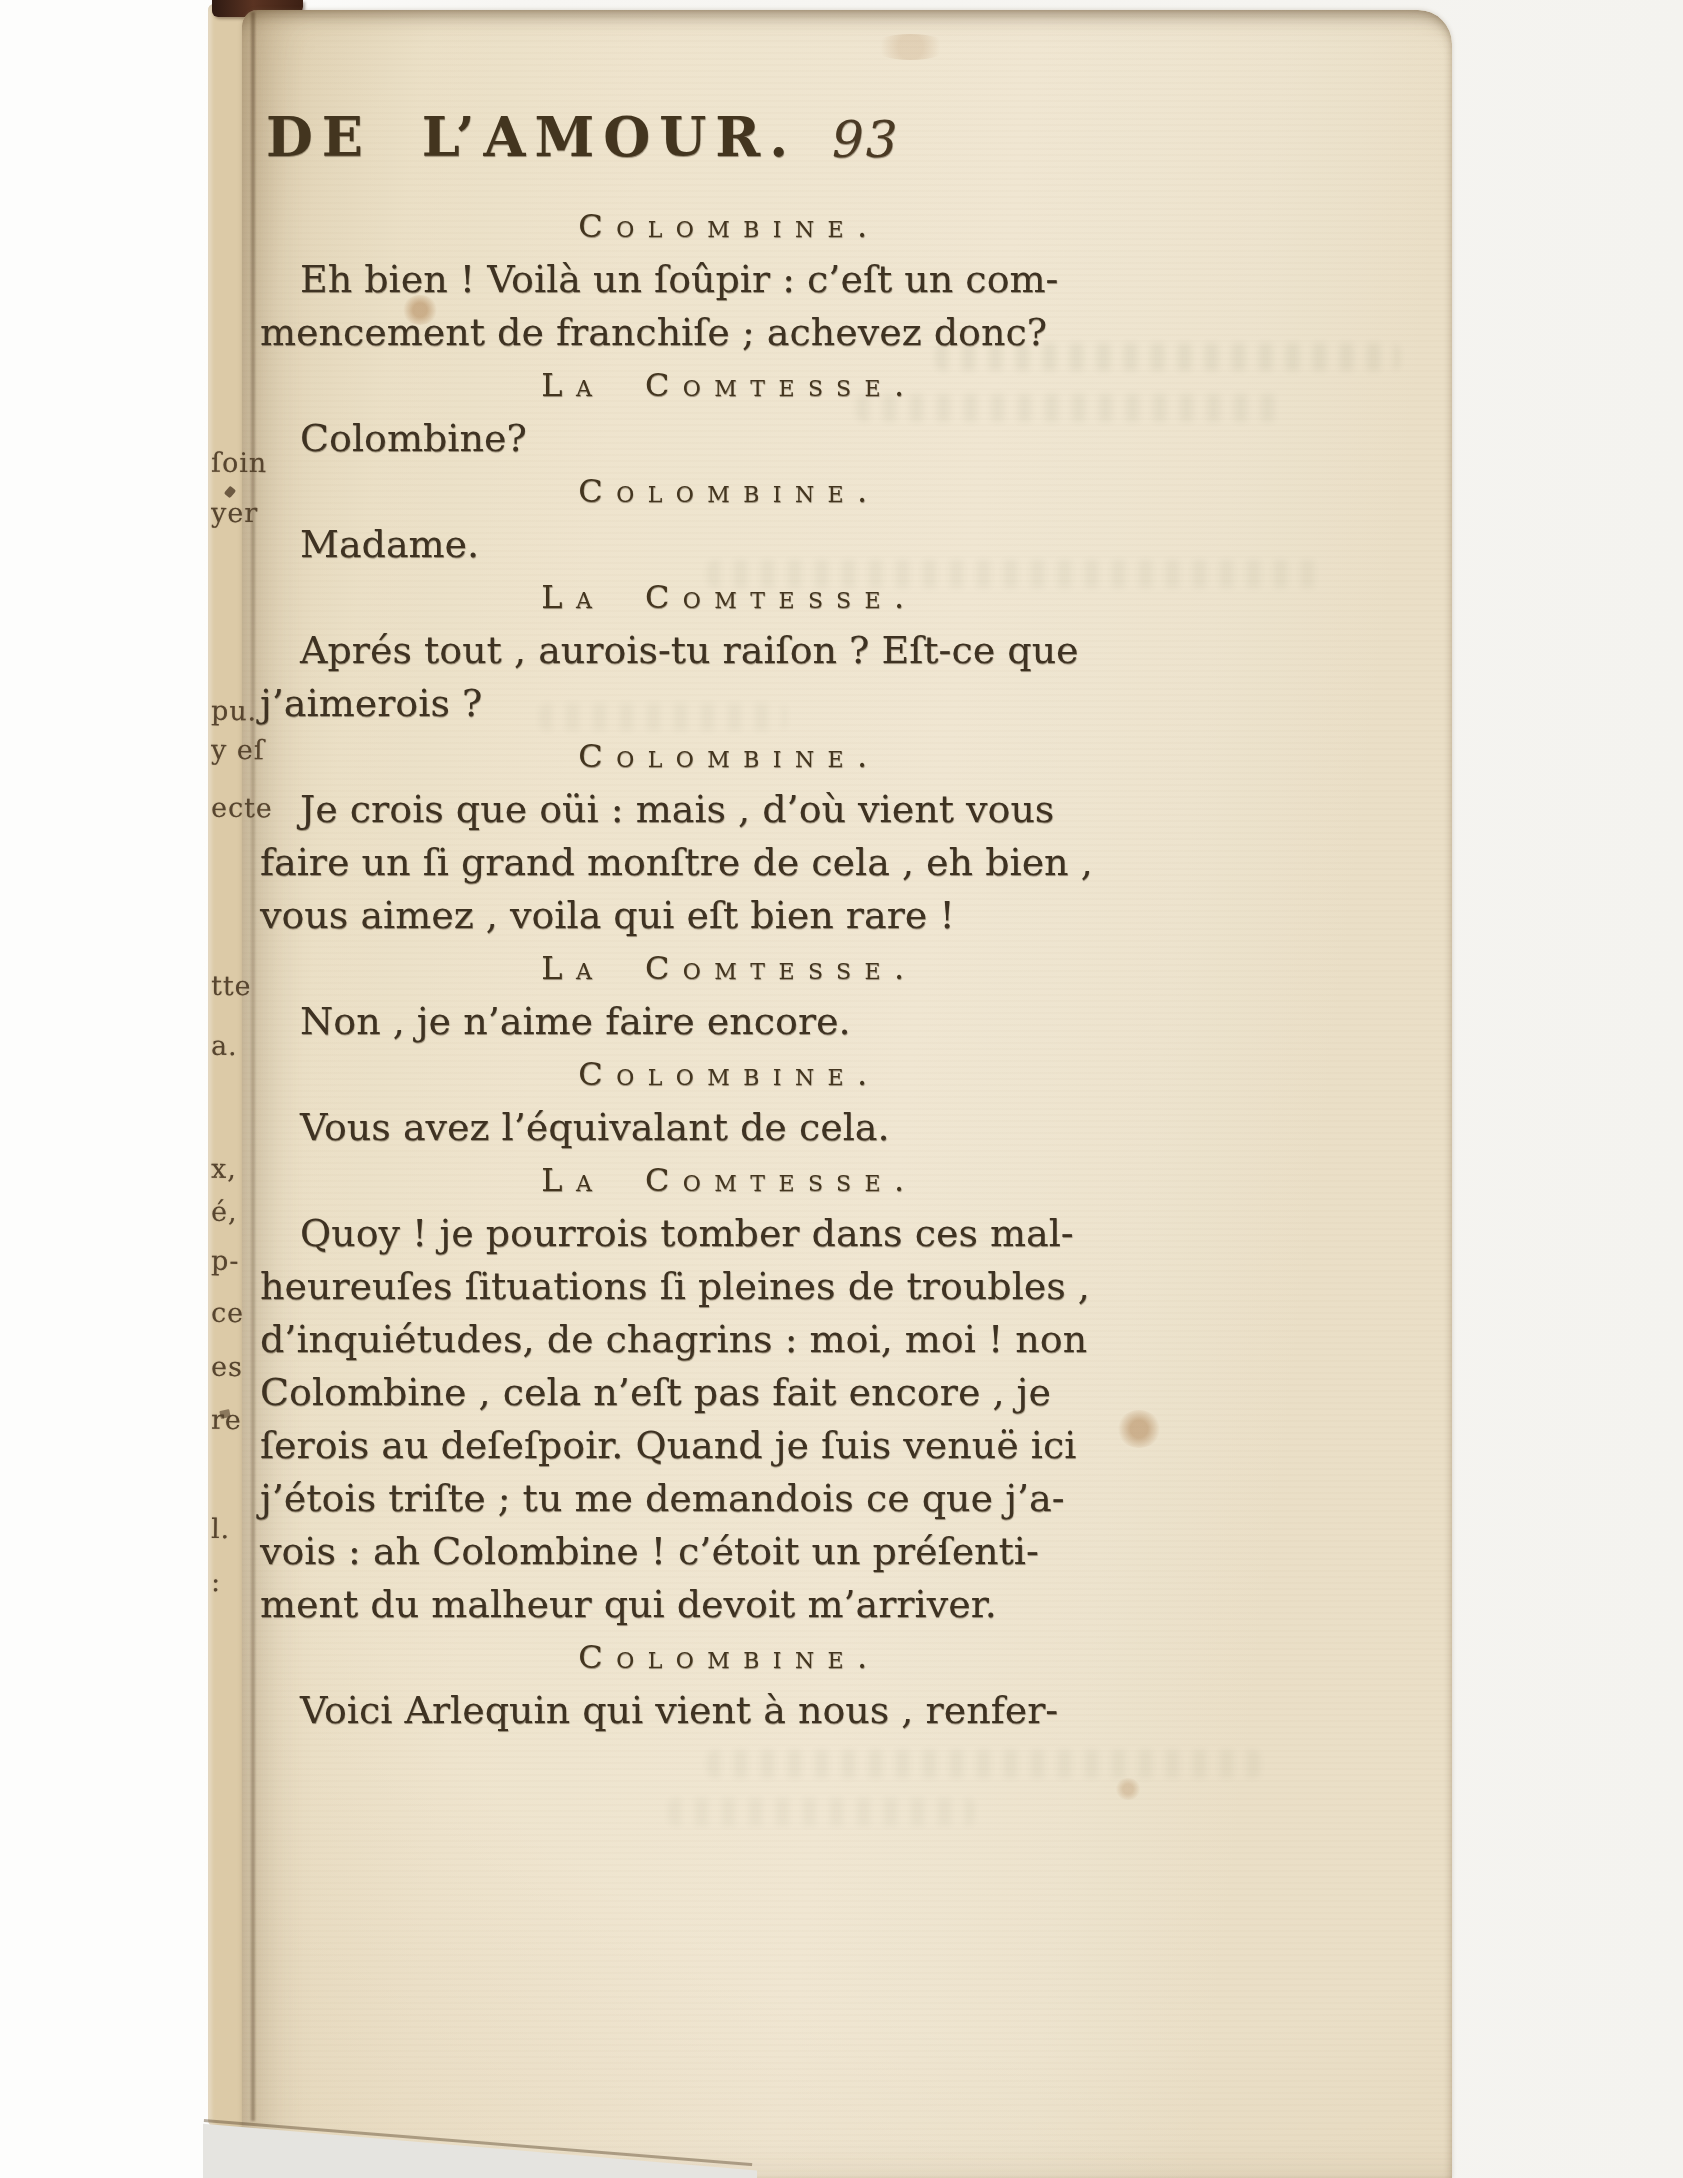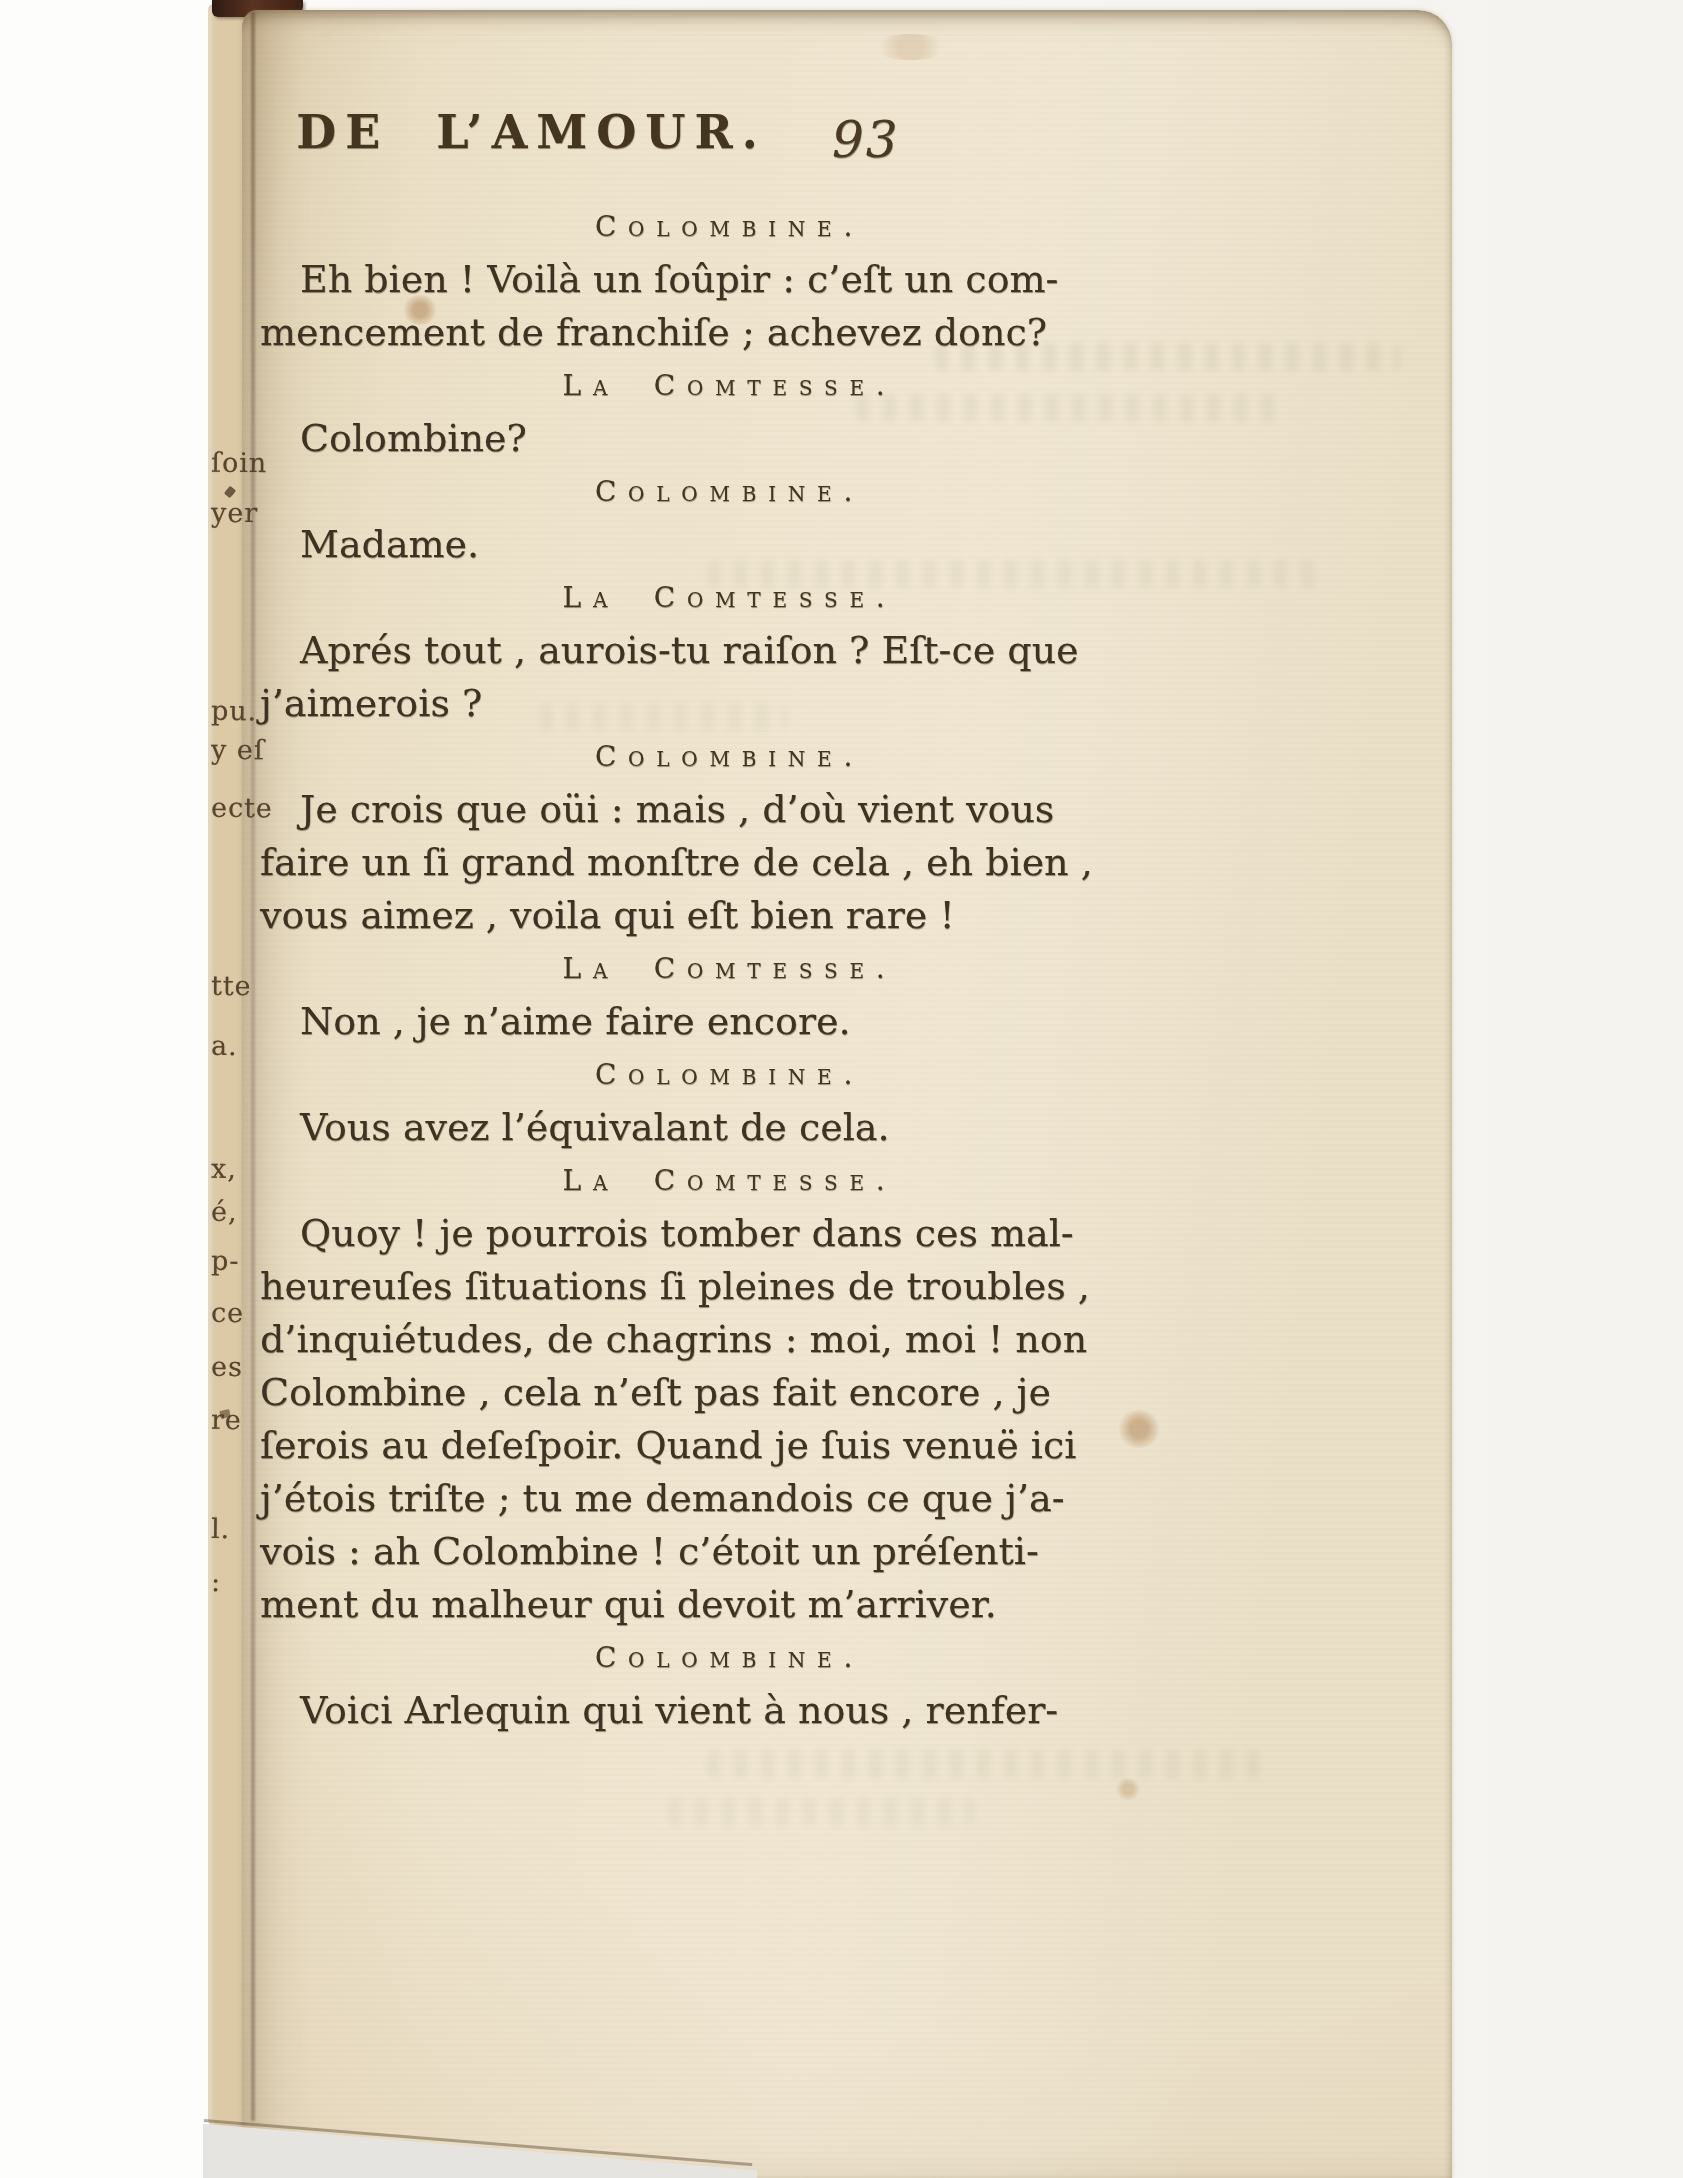--- a/index.html
+++ b/index.html
@@ -64,32 +64,32 @@
   }
   
   .text-block{
     position:absolute;left:260px;top:105px;width:939px;
     color:#3e3222;font-size:38px;
     text-shadow:0.4px 0.6px 0.8px rgba(62,48,28,.5);
   }
   .header-row{position:relative;height:95px;}
   .header-title{
     position:absolute;left:0;top:0;width:543px;text-align:center;
-    font-weight:bold;font-size:46px;letter-spacing:9px;word-spacing:22px;
+    font-weight:bold;font-size:54px;letter-spacing:9px;word-spacing:22px;
     color:#43351f;
   }
   .page-number{
     position:absolute;left:572px;top:6px;
     font-size:50px;font-style:italic;letter-spacing:2px;color:#4a3a24;
   }
   .line{height:53px;line-height:53px;white-space:nowrap;text-indent:0;}
   .line-opening{text-indent:40px;}
   .line-speaker{
     text-align:center;text-indent:0;
-    font-variant:small-caps;font-size:28px;
+    font-variant:small-caps;font-size:32px;
     letter-spacing:.42em;word-spacing:.5em;
     color:#43351f;
   }
   
   .smudge{
     position:absolute;
     background:repeating-linear-gradient(90deg, rgba(96,104,74,.5) 0 13px, rgba(96,104,74,0) 13px 27px);
     filter:blur(3px);opacity:.14;border-radius:8px;height:28px;
   }
   .smudge.s1{left:693px;top:333px;width:465px;}

